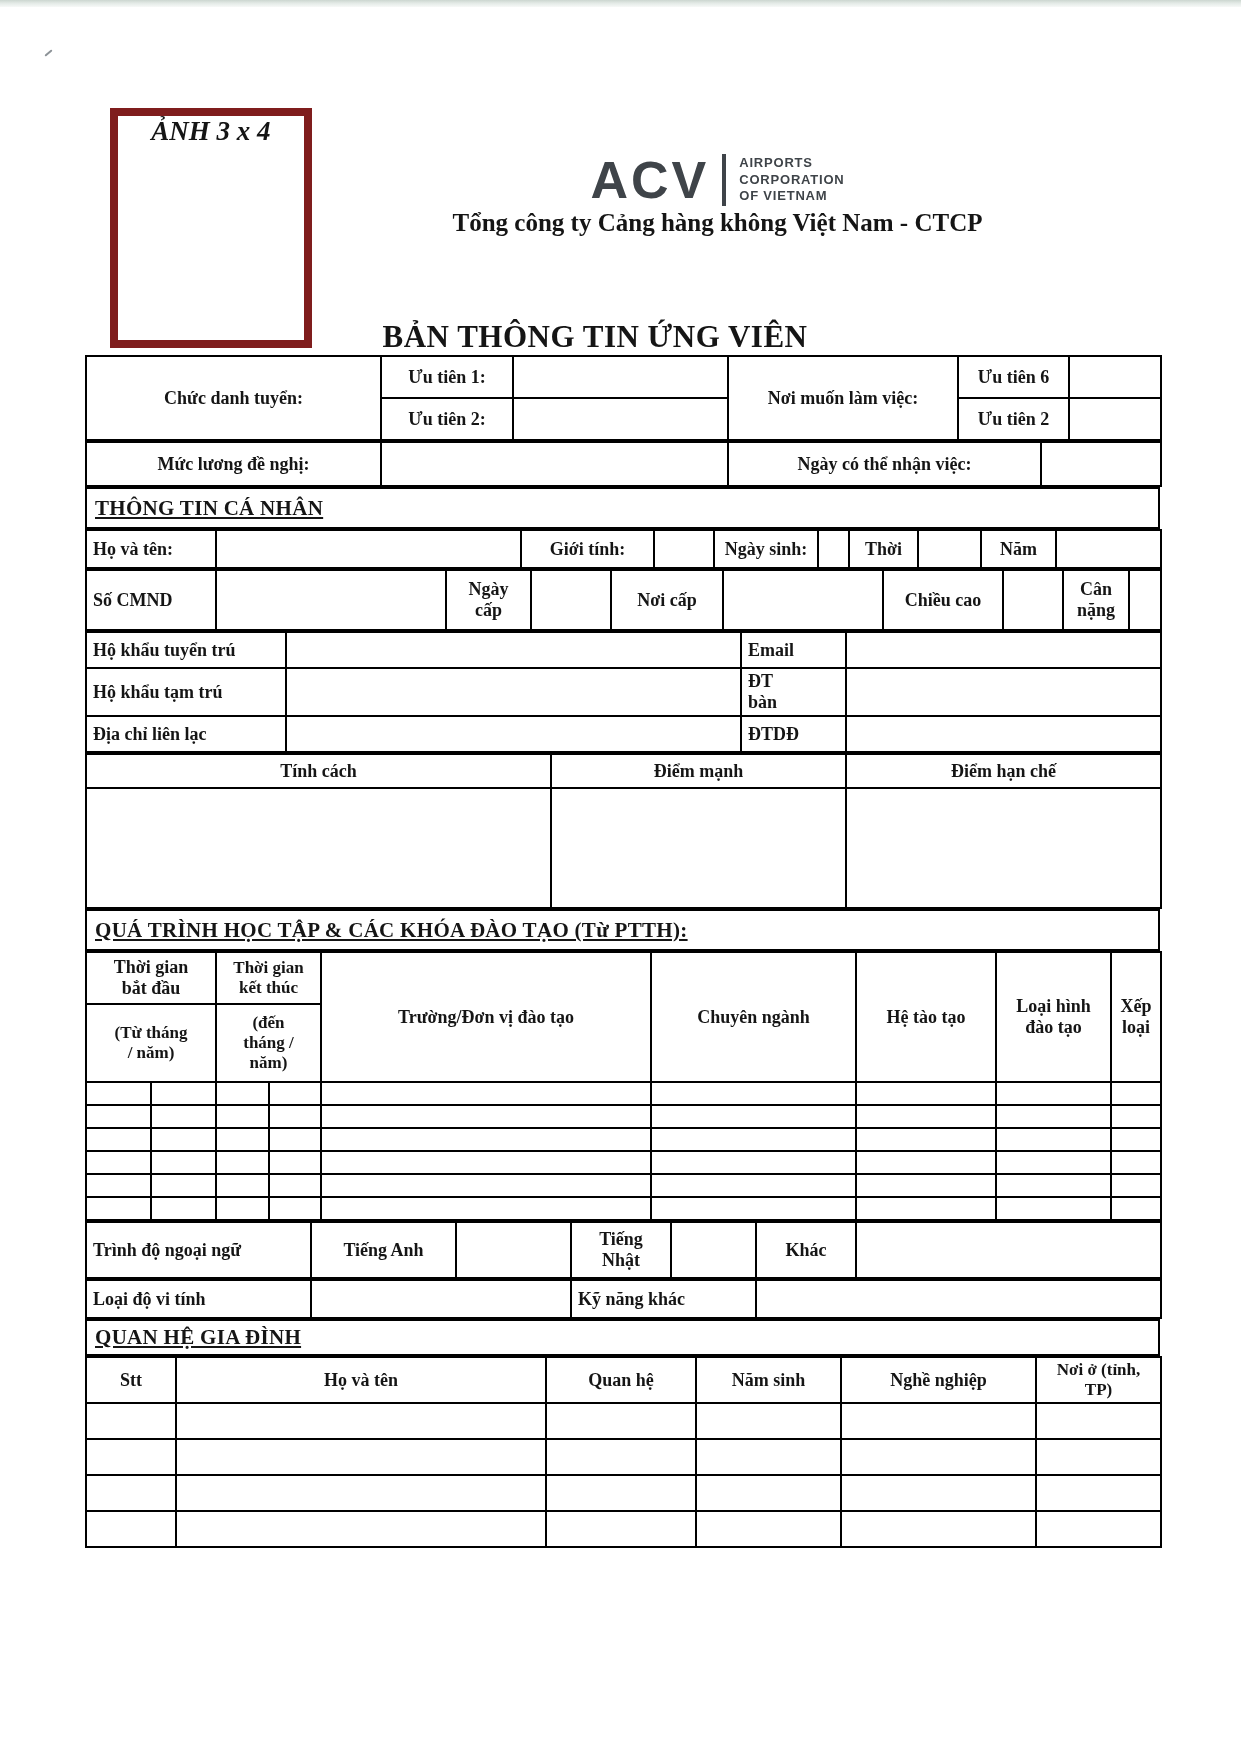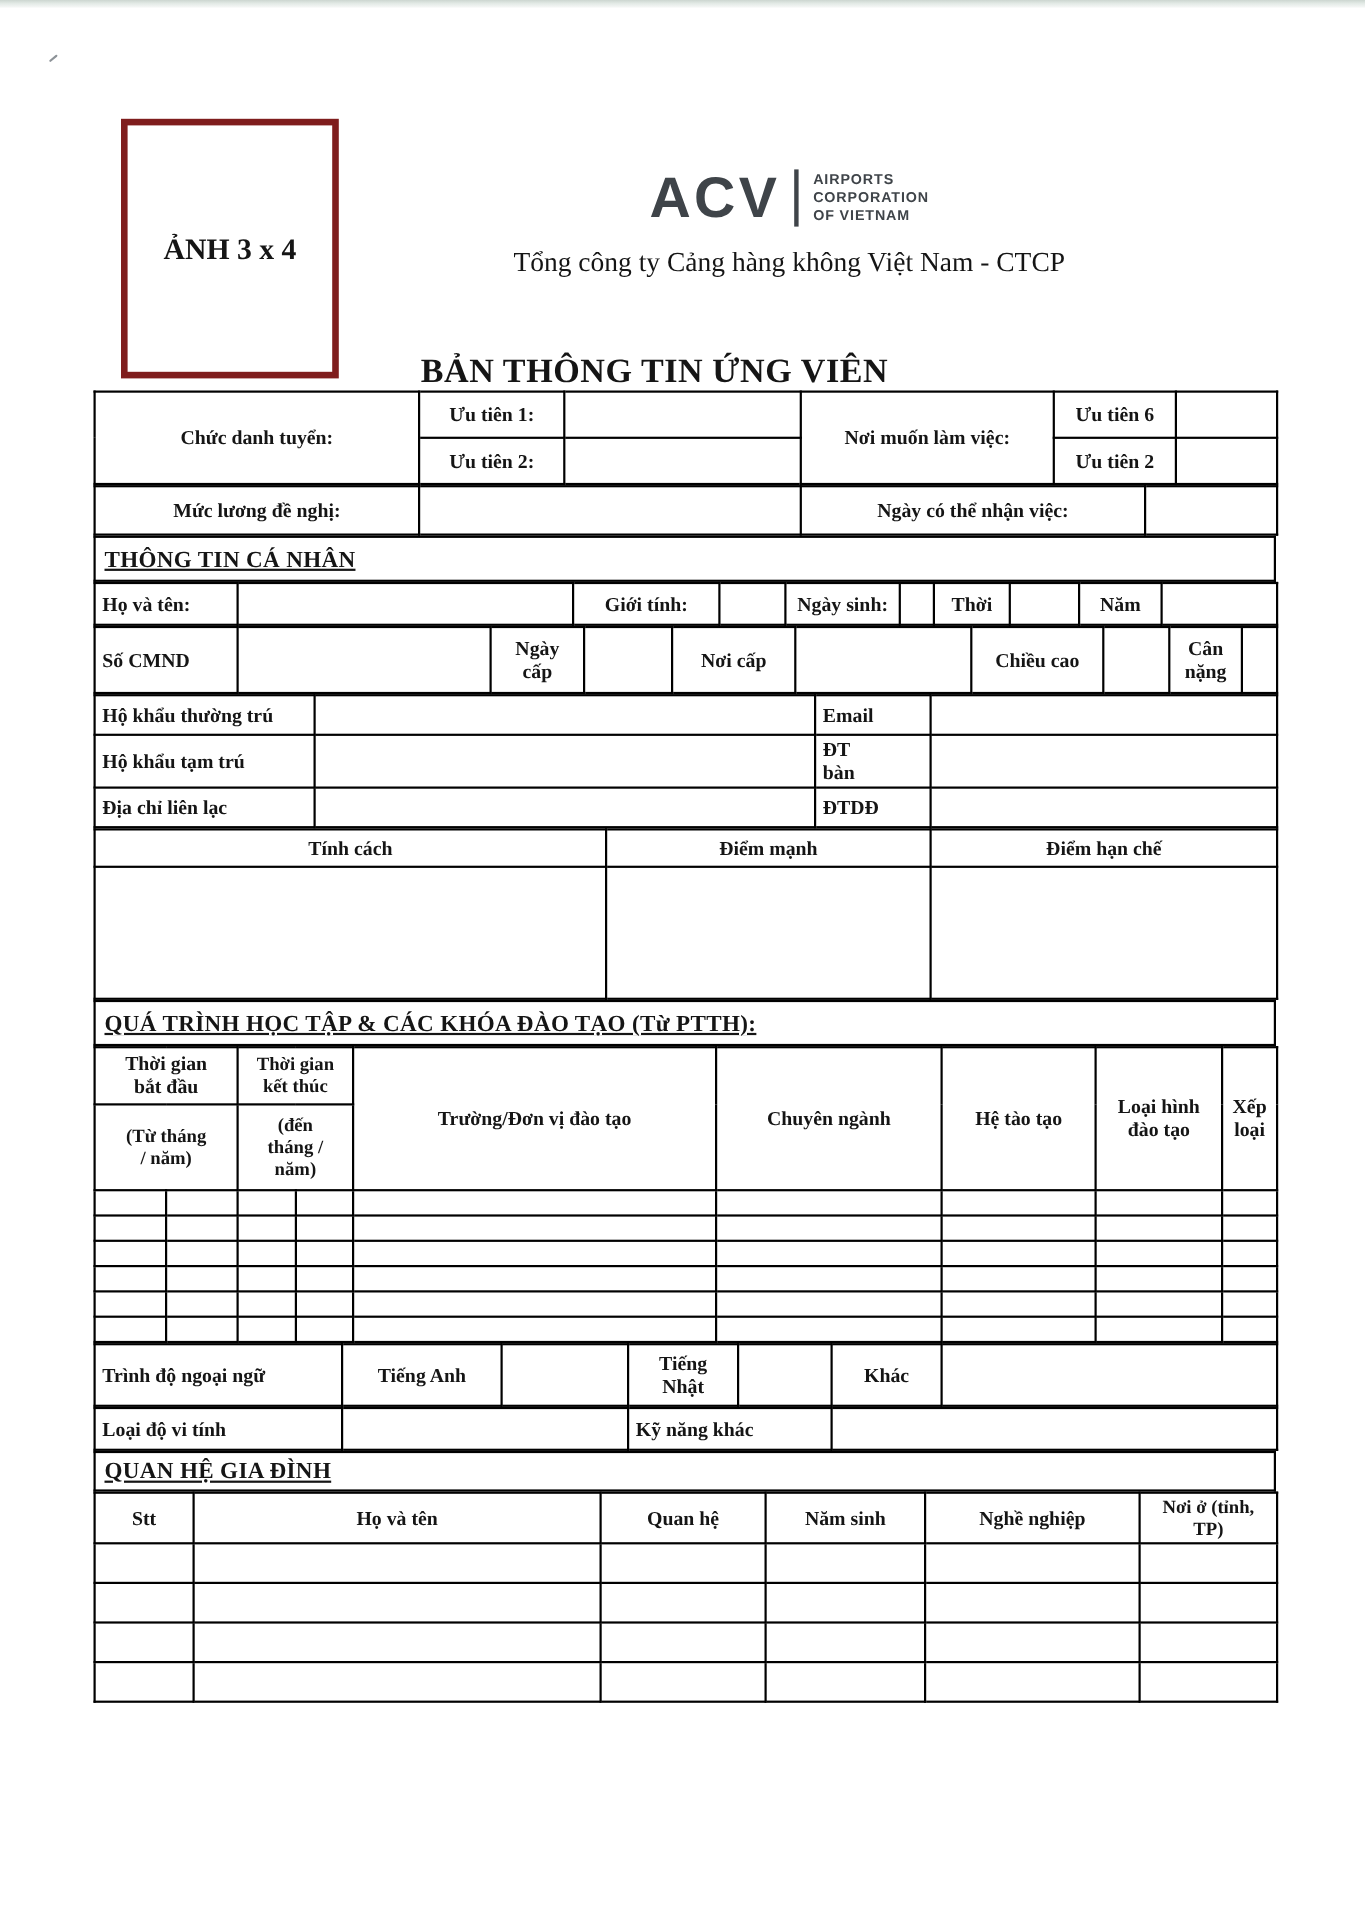--- a/index.html
+++ b/index.html
@@ -14,35 +14,35 @@
   .pen-mark {
     position:absolute; left:44px; top:52px; width:9px; height:2px;
     background:#8d9398; transform:rotate(-40deg); border-radius:2px;
   }
   .content { position:absolute; left:85px; top:106px; width:1075px; }
 
   
   .form-header { position:relative; height:249px; }
   .photo-box {
     position:absolute; left:25px; top:2px; width:186px; height:224px;
-    border:6px solid #7f1d1d; display:flex; align-items:center; justify-content:center;
-    font-size:27px; font-weight:700;
+    border:8px solid #7f1d1d; display:flex; justify-content:center;
+    font-size:27px; font-weight:700;font-style:italic;
   }
   .brand { position:absolute; left:230px; right:40px; top:48px; text-align:center; }
   .logo-row { display:inline-flex; align-items:center; gap:13px; }
   .acv-word {
     font-family:"Liberation Sans", sans-serif; font-size:52px; font-weight:900;
     letter-spacing:3px; color:#3f4449; line-height:1;
   }
   .logo-divider { width:4px; height:52px; background:#3f4449; }
   .logo-sub {
     text-align:left; font-family:"Liberation Sans", sans-serif; font-size:13px;
     font-weight:700; color:#3f4449; letter-spacing:0.8px; line-height:1.3;
   }
-  .company-line { font-size:25px; font-weight:400; margin-top:19px; white-space:nowrap; }
+  .company-line { font-size:25px; font-weight:700; margin-top:3px; white-space:nowrap; }
   .form-title {
     position:absolute; left:0; right:55px; bottom:0; text-align:center;
     font-size:31px; font-weight:700; letter-spacing:0.5px;
   }
 
   
   table { border-collapse:collapse; table-layout:fixed; width:1075px; }
   td {
     border:2px solid #000; font-weight:700; font-size:18px;
     padding:2px 6px; vertical-align:middle; overflow:hidden;
@@ -198,21 +198,21 @@
 
     <table>
       <colgroup>
           <col style="width:200px">
           <col style="width:455px">
           <col style="width:105px">
           <col style="width:315px">
         </colgroup>
       <tbody>
           <tr style="height:36px">
-        <td class="l">Hộ khẩu thường trú</td>
+        <td class="l">Hộ khẩu tuyển trú</td>
         <td></td>
         <td class="l">Email</td>
         <td></td>
       </tr>
       <tr style="height:44px">
         <td class="l">Hộ khẩu tạm trú</td>
         <td></td>
         <td class="l pre">ĐT
 bàn</td>
         <td></td>

